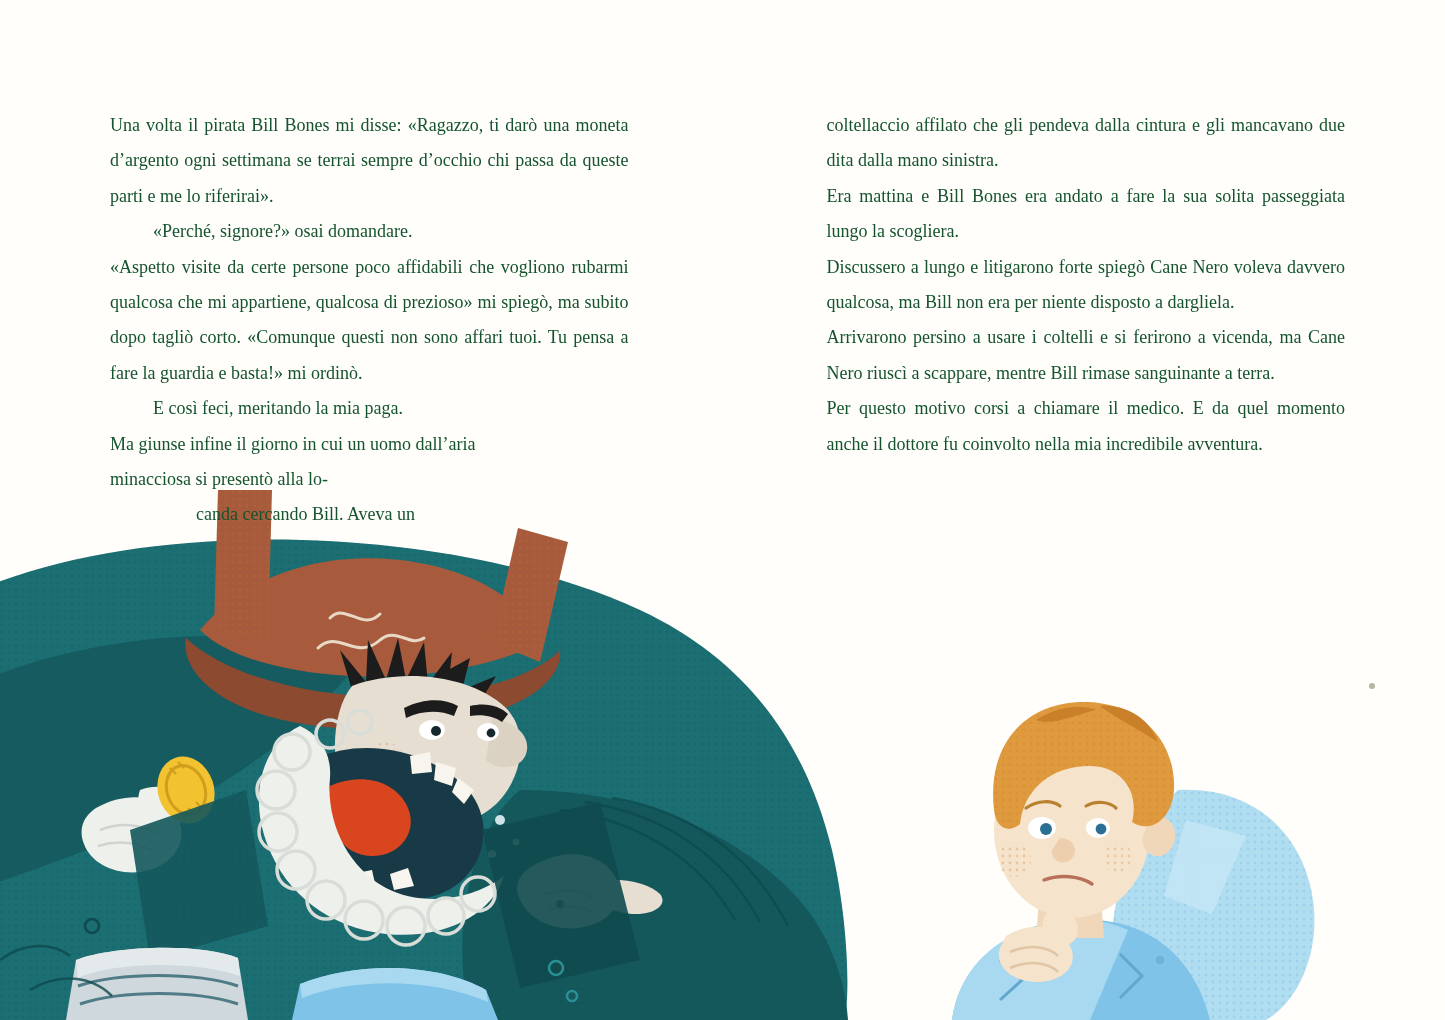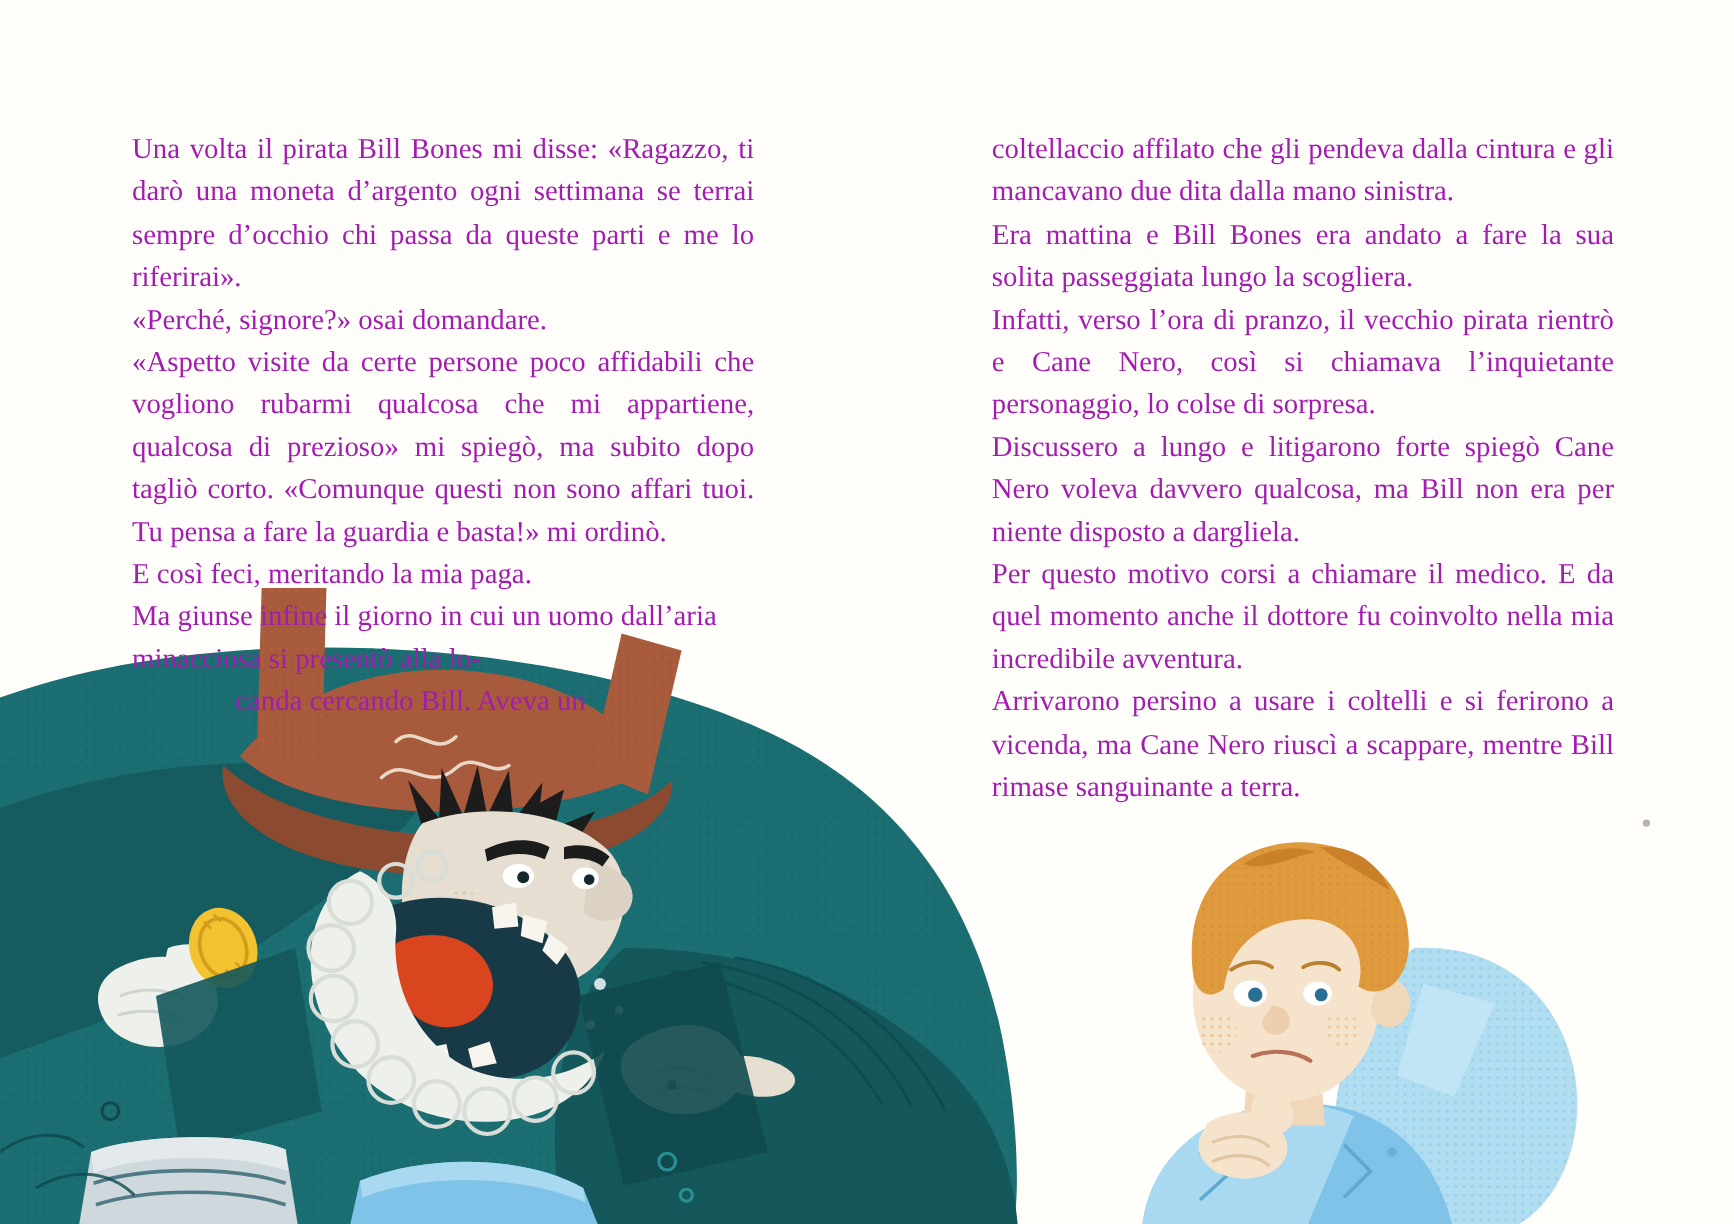--- a/index.html
+++ b/index.html
@@ -30,29 +30,30 @@
     display: flex;
     gap: 198px;
     z-index: 30;
   }
   .col {
     width: 520px;
   }
   .col p {
     margin: 0;
     font-family: "Liberation Serif", serif;
-    font-size: 24px;
+    font-size: 18px;
     line-height: 35.4px;
-    color: #a21caf;
+    color: #14532d;
     text-align: justify;
     text-justify: inter-word;
     hyphens: manual;
   }
   .col p.last-line-left {
     text-align: left;
+    margin-left: 43px;
   }
   .indent-line {
     display: block;
     text-indent: 0;
   }
 
   
   .illo {
     position: absolute;
     left: 0;
@@ -280,20 +281,19 @@
       <p>Una volta il pirata Bill Bones mi disse: «Ragazzo, ti darò una moneta d’argento ogni settimana se terrai sempre d’occhio chi passa da queste parti e me lo riferirai».</p>
       <p class="last-line-left">«Perché, signore?» osai domandare.</p>
       <p>«Aspetto visite da certe persone poco affidabili che vogliono rubarmi qualcosa che mi appartiene, qualcosa di prezioso» mi spiegò, ma subito dopo tagliò corto. «Comunque questi non sono affari tuoi. Tu pensa a fare la guardia e basta!» mi ordinò.</p>
       <p class="last-line-left">E così feci, meritando la mia paga.</p>
       <p id="wrap-par"><span>Ma giunse infine il giorno in cui un uomo dall’aria </span><span class="indent-line" style="display: block; ">minacciosa si presentò alla lo-</span><span class="indent-line" style="display: block; margin-left: 86px;">canda cercando Bill. Aveva un</span></p>
     </div>
 
     <div class="col">
       <p>coltellaccio affilato che gli pendeva dalla cintura e gli mancavano due dita dalla mano sinistra.</p>
       <p>Era mattina e Bill Bones era andato a fare la sua solita passeggiata lungo la scogliera.</p>
-      <p>Infatti, verso l’ora di pranzo, il vecchio pirata rientrò e Cane Nero, così si chiamava l’inquietante personaggio, lo colse di sorpresa.</p>
       <p>Discussero a lungo e litigarono forte spiegò Cane Nero voleva davvero qualcosa, ma Bill non era per niente disposto a dargliela.</p>
+      <p>Arrivarono persino a usare i coltelli e si ferirono a vicenda, ma Cane Nero riuscì a scappare, mentre Bill rimase sanguinante a terra.</p>
       <p>Per questo motivo corsi a chiamare il medico. E da quel momento anche il dottore fu coinvolto nella mia incredibile avventura.</p>
-      <p>Arrivarono persino a usare i coltelli e si ferirono a vicenda, ma Cane Nero riuscì a scappare, mentre Bill rimase sanguinante a terra.</p>
     </div>
 
   </div>
 </div>
 
 </body></html>

